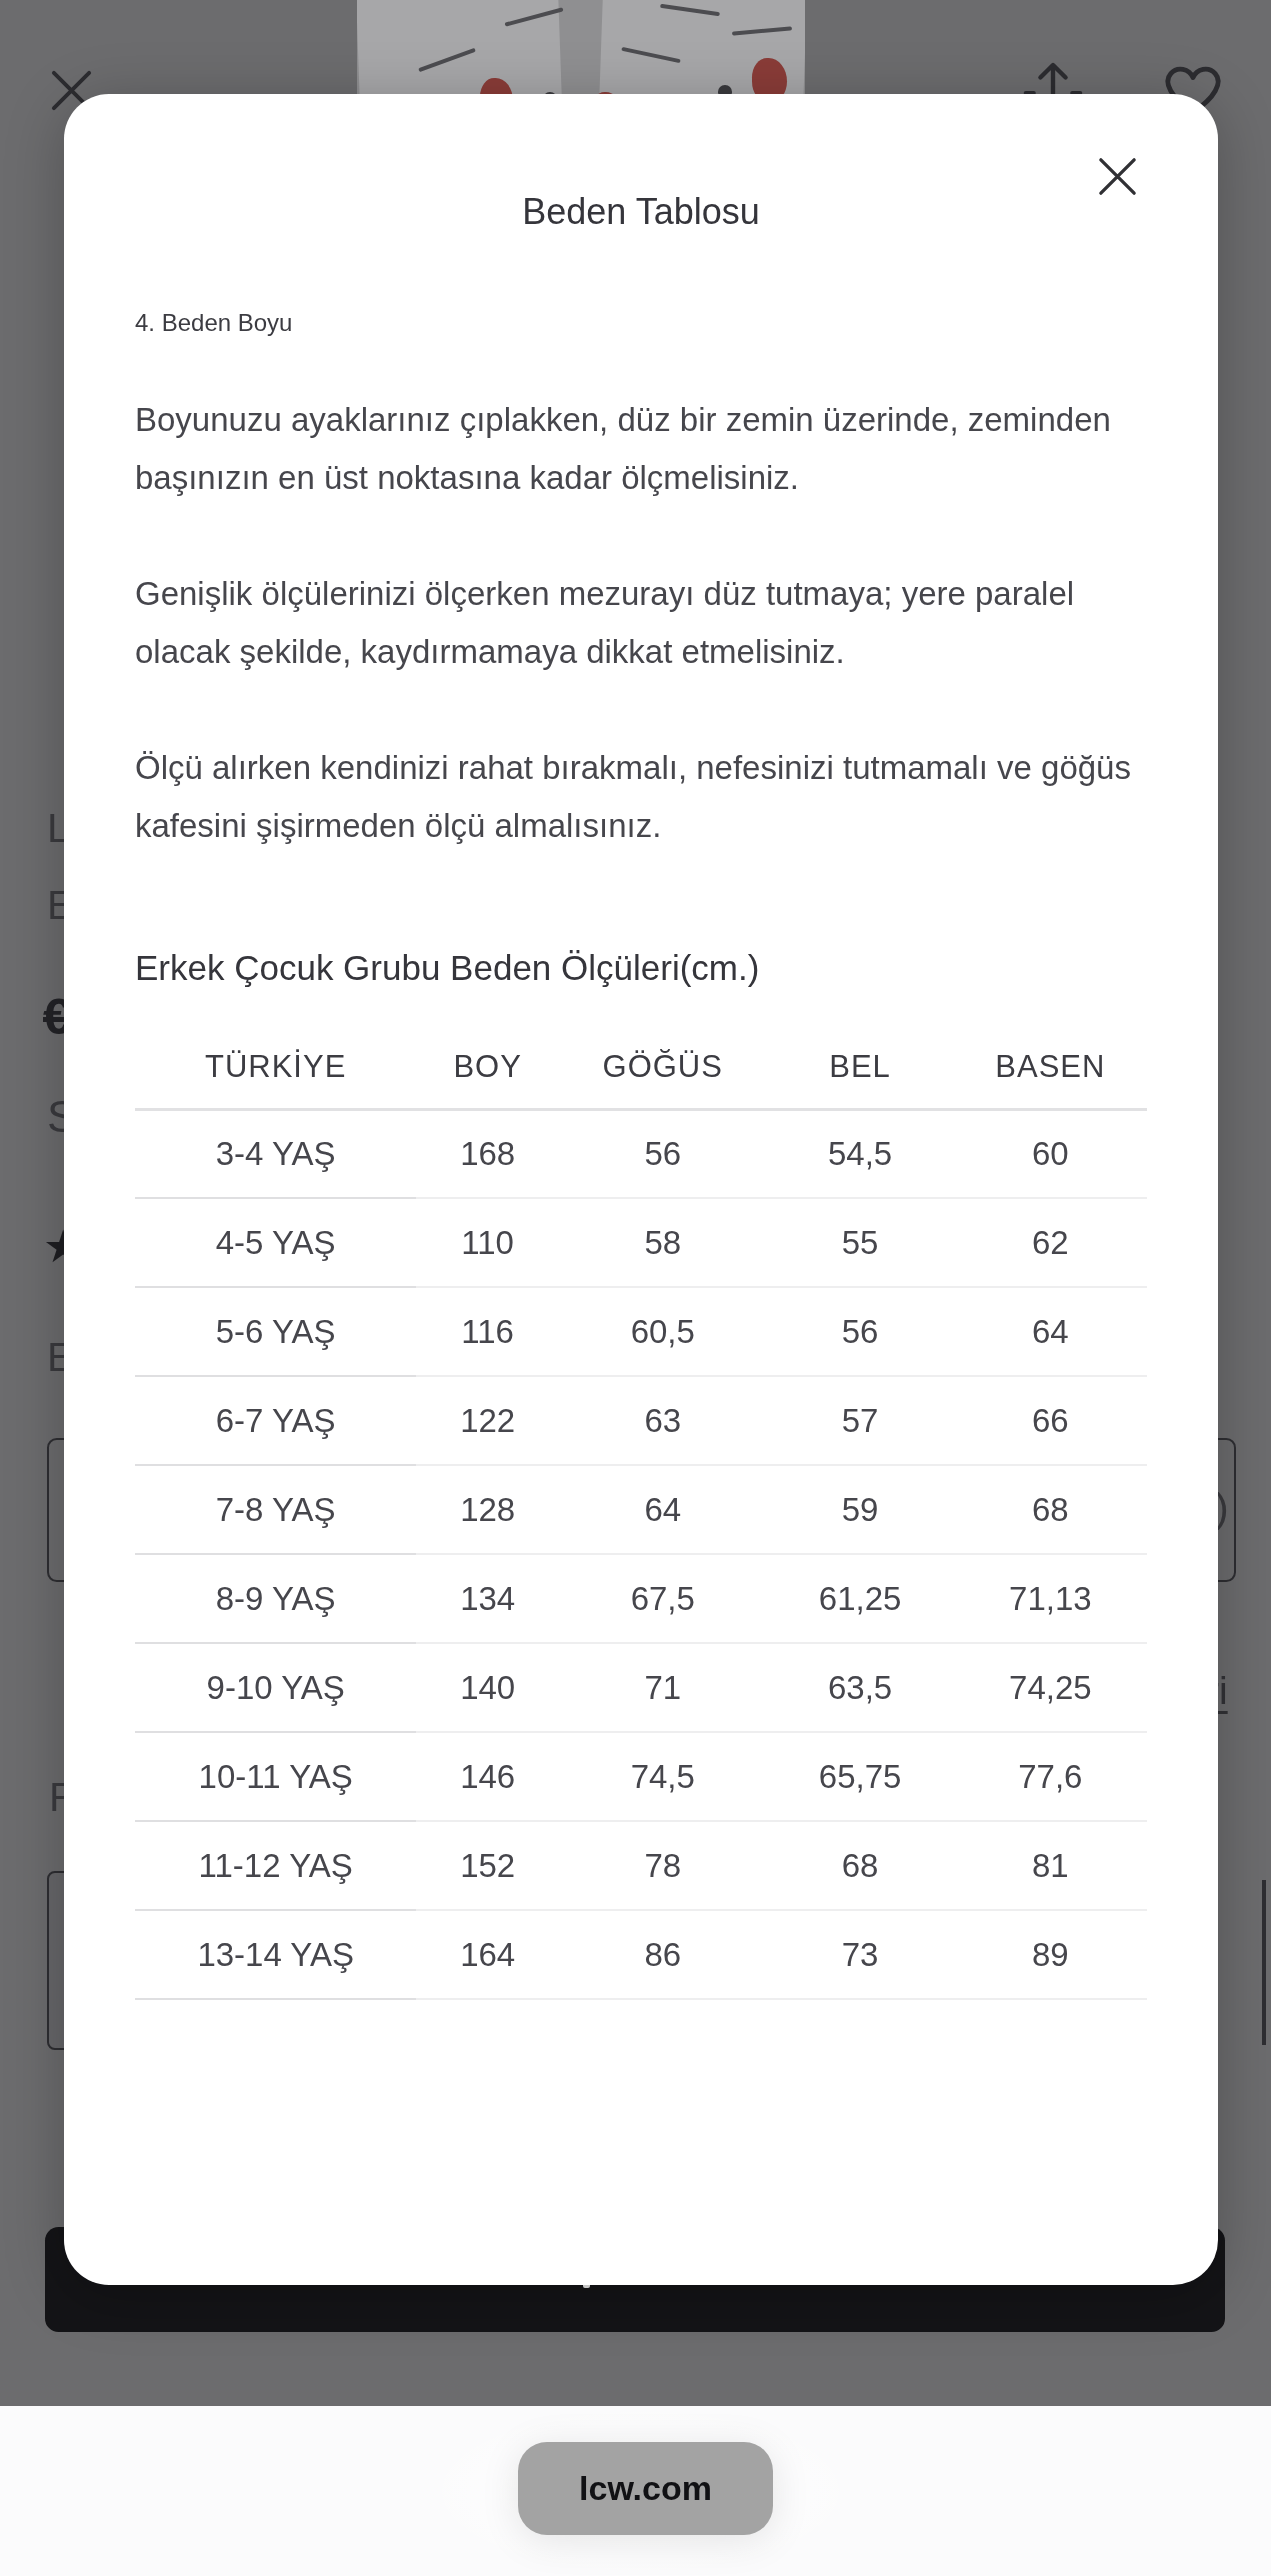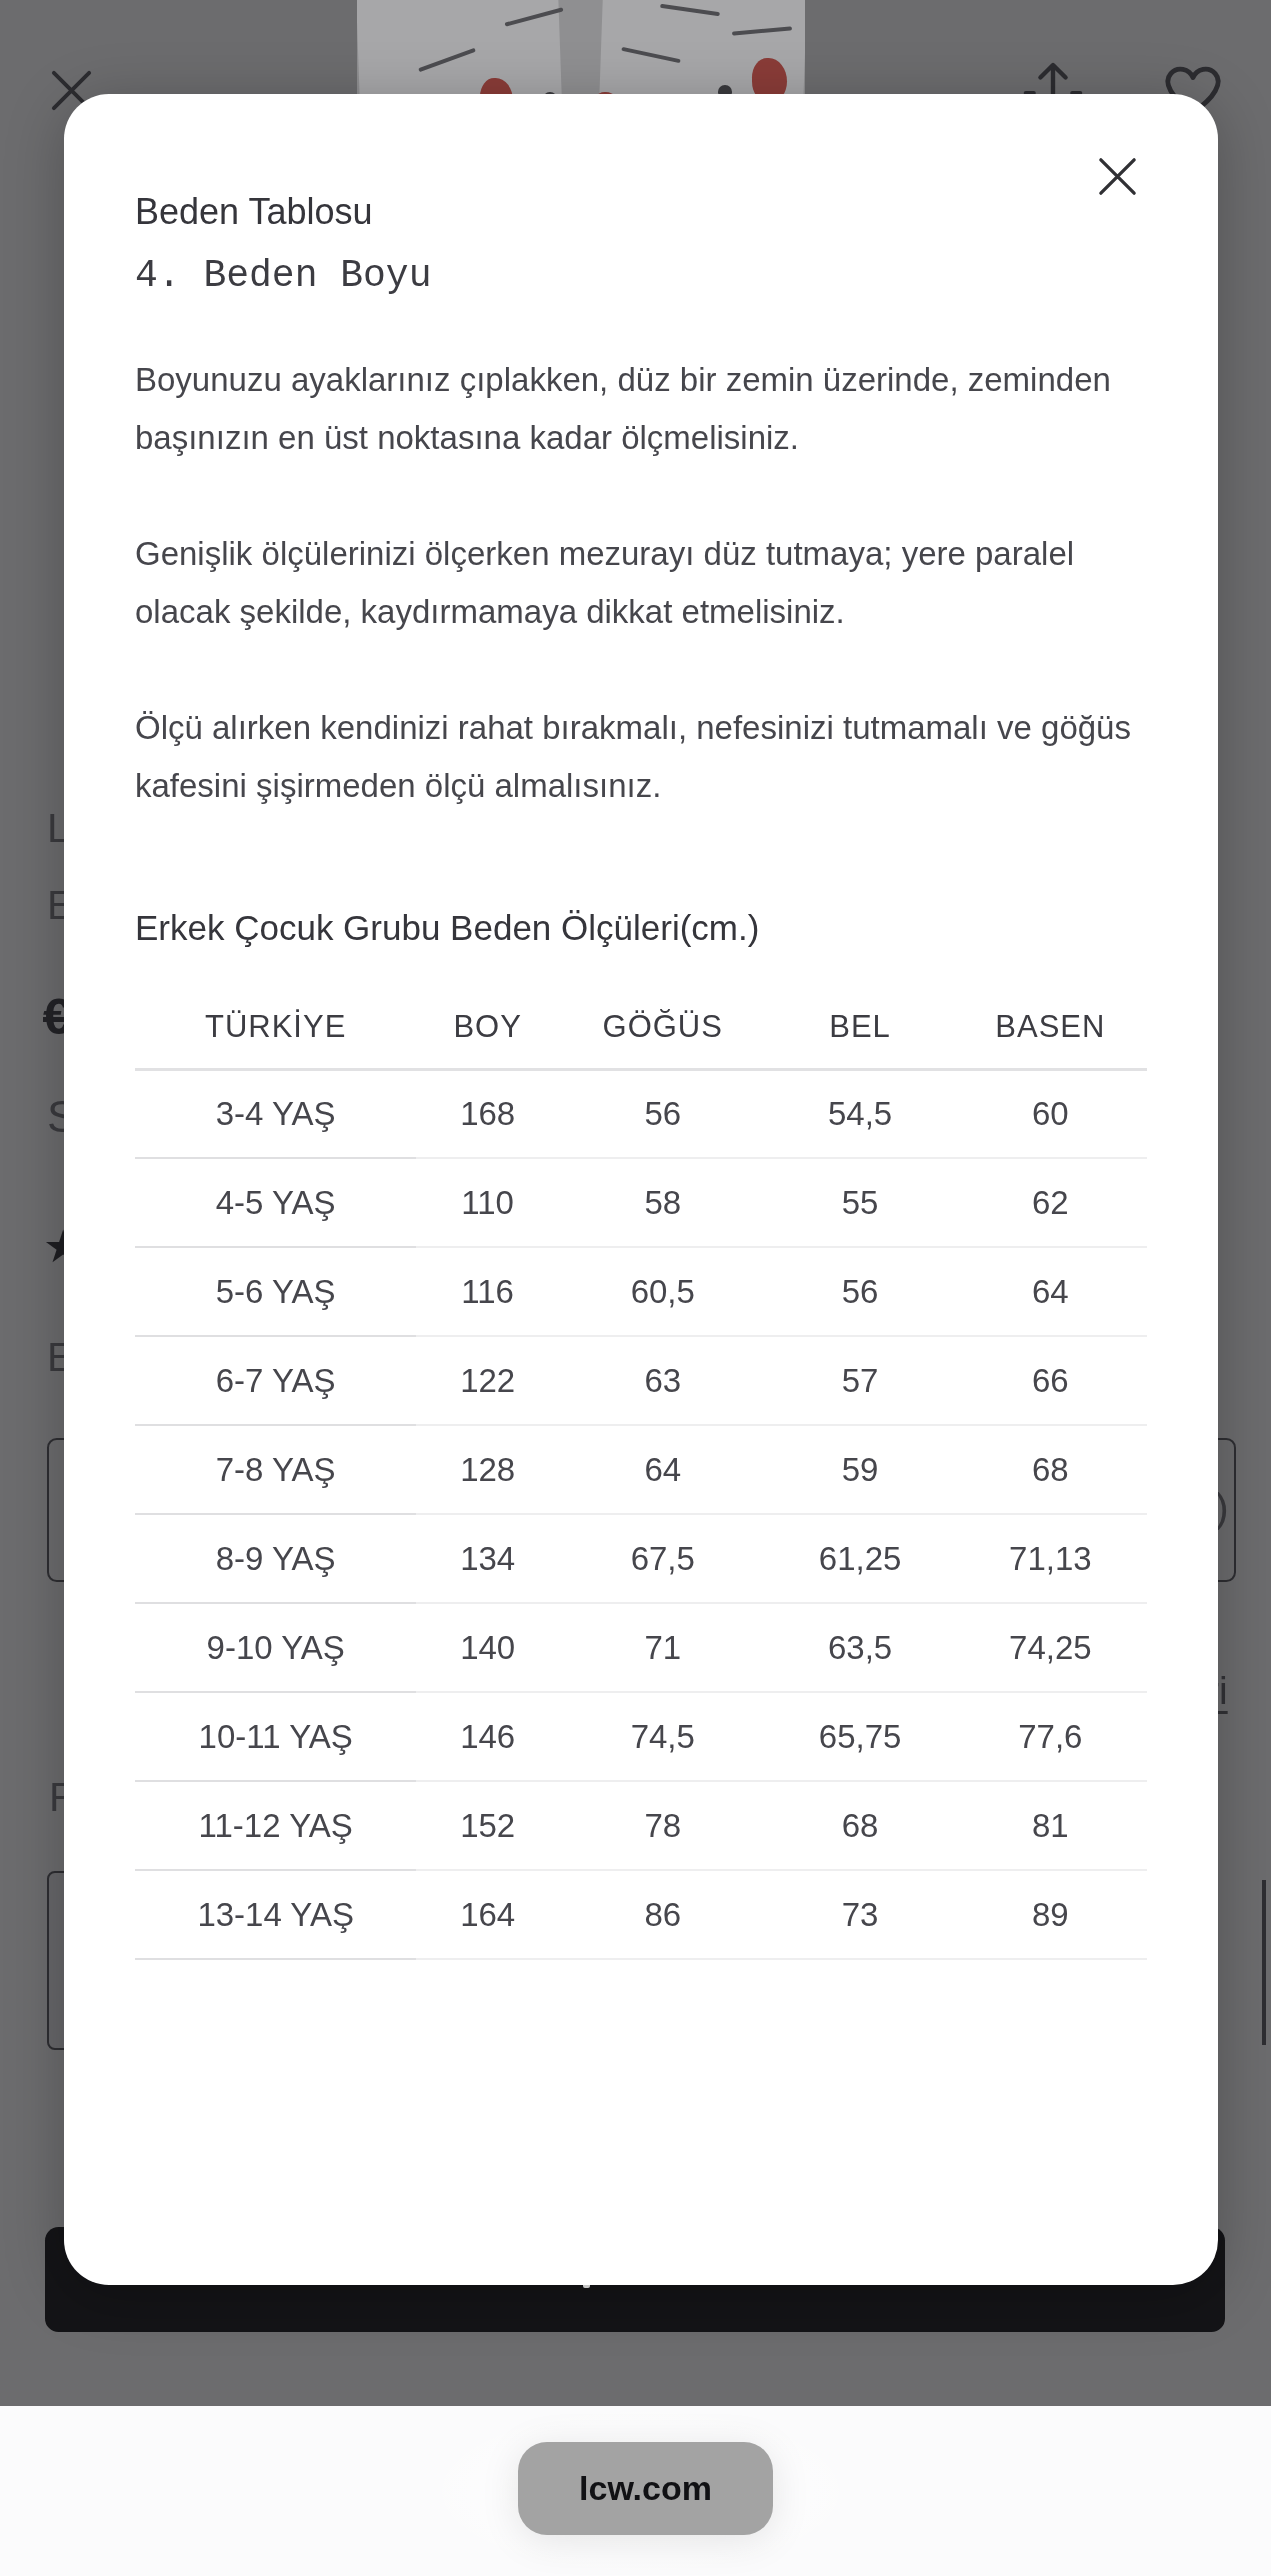--- a/index.html
+++ b/index.html
@@ -44,22 +44,22 @@
   .url-pill { position:absolute; left:518px; top:36px; width:255px; height:93px;
     background:#a3a3a3; border-radius:29px; box-shadow:0 5.8px 39px rgba(0,0,0,0.10);
     display:flex; align-items:center; justify-content:center;
     font-size:34px; font-weight:700; color:#111114; }
 
   
   .modal { position:absolute; left:64px; top:94px; width:1154px; height:2191px;
     background:#ffffff; border-radius:45px; padding:0 71px;
     box-shadow:0 9.7px 58px rgba(0,0,0,0.25); }
   .modal-close { position:absolute; top:60px; right:78px; width:45px; height:45px; cursor:pointer; }
-  .m-title   { margin-top:97px; font-size:36px; font-weight:500; color:#35353b; }
-  .m-subtitle{ margin-top:21px;  font-size:38px; font-weight:500; color:#3c3c42;font-family:Liberation Mono, monospace; }
+  .m-title   { margin-top:97px; font-size:36px; font-weight:500; color:#35353b;text-align:center; }
+  .m-subtitle{ margin-top:76px;  font-size:24px; font-weight:500; color:#3c3c42; }
   .m-para { margin-top:58px; font-size:33px; line-height:58px; color:#46464c; }
   .m-para.first { margin-top:54px; }
   .m-heading { margin-top:93px; font-size:35px; font-weight:500; color:#35353b; }
   table.size-table { margin-top:39px; width:100%; border-collapse:collapse; table-layout:fixed; }
   .size-table th { height:82px; vertical-align:middle; text-align:center;
     font-size:31px; font-weight:400; letter-spacing:1px; color:#3c3c42;
     border-bottom:3.9px solid #e1e1e3; }
   .size-table td { height:89px; vertical-align:middle; text-align:center;
     font-size:33px; color:#46464c; border-bottom:2.9px solid #eeeeef; }
   .size-table td.lbl { border-bottom-color:#dfdfe1; }

